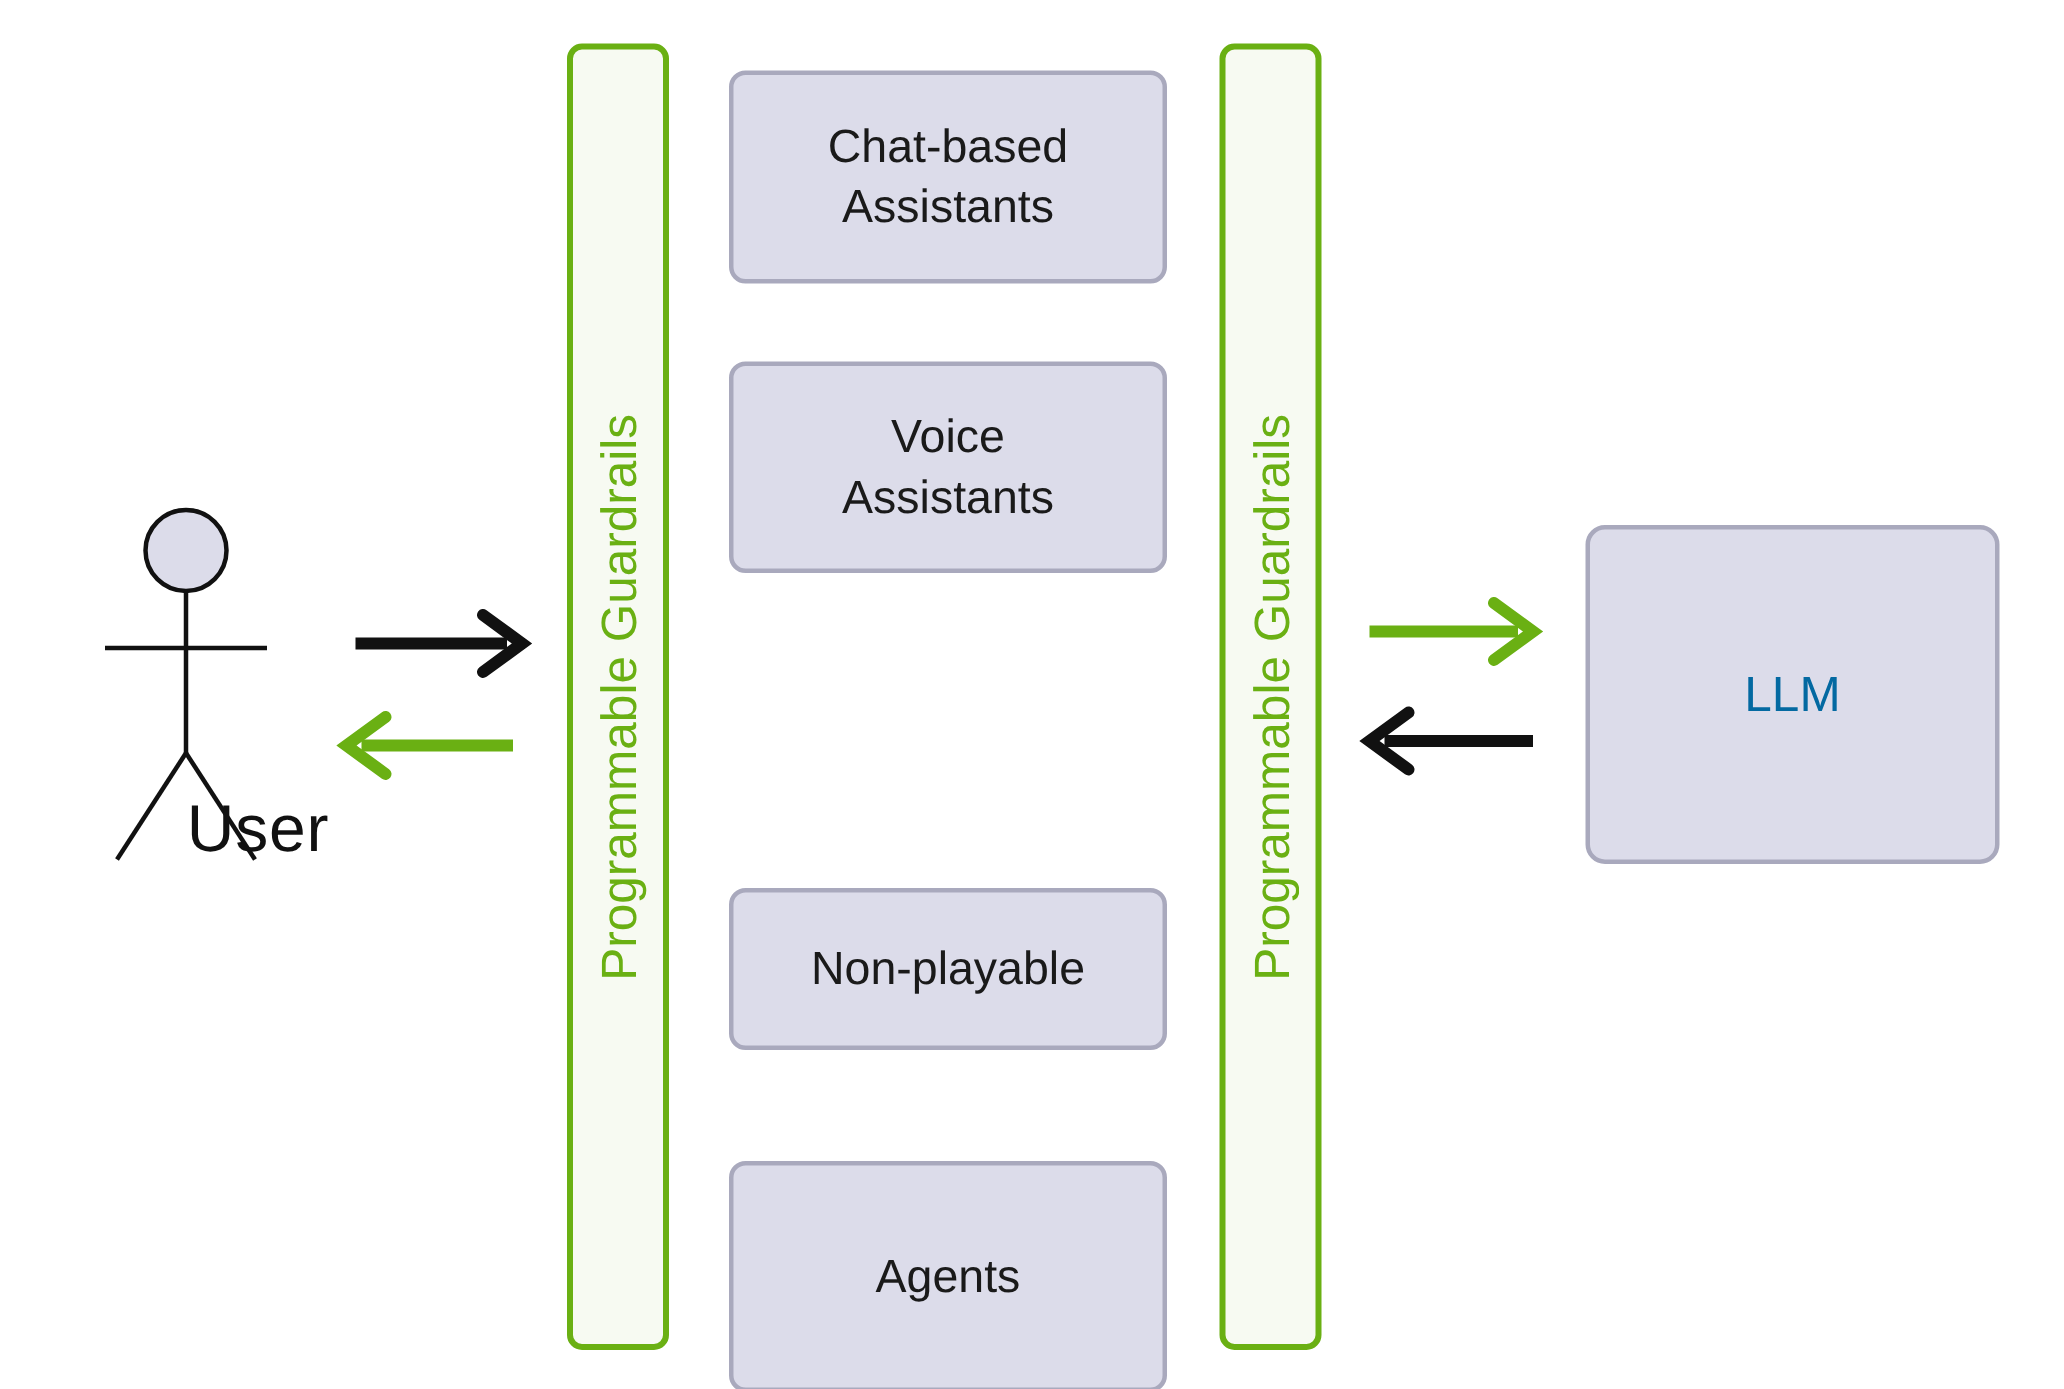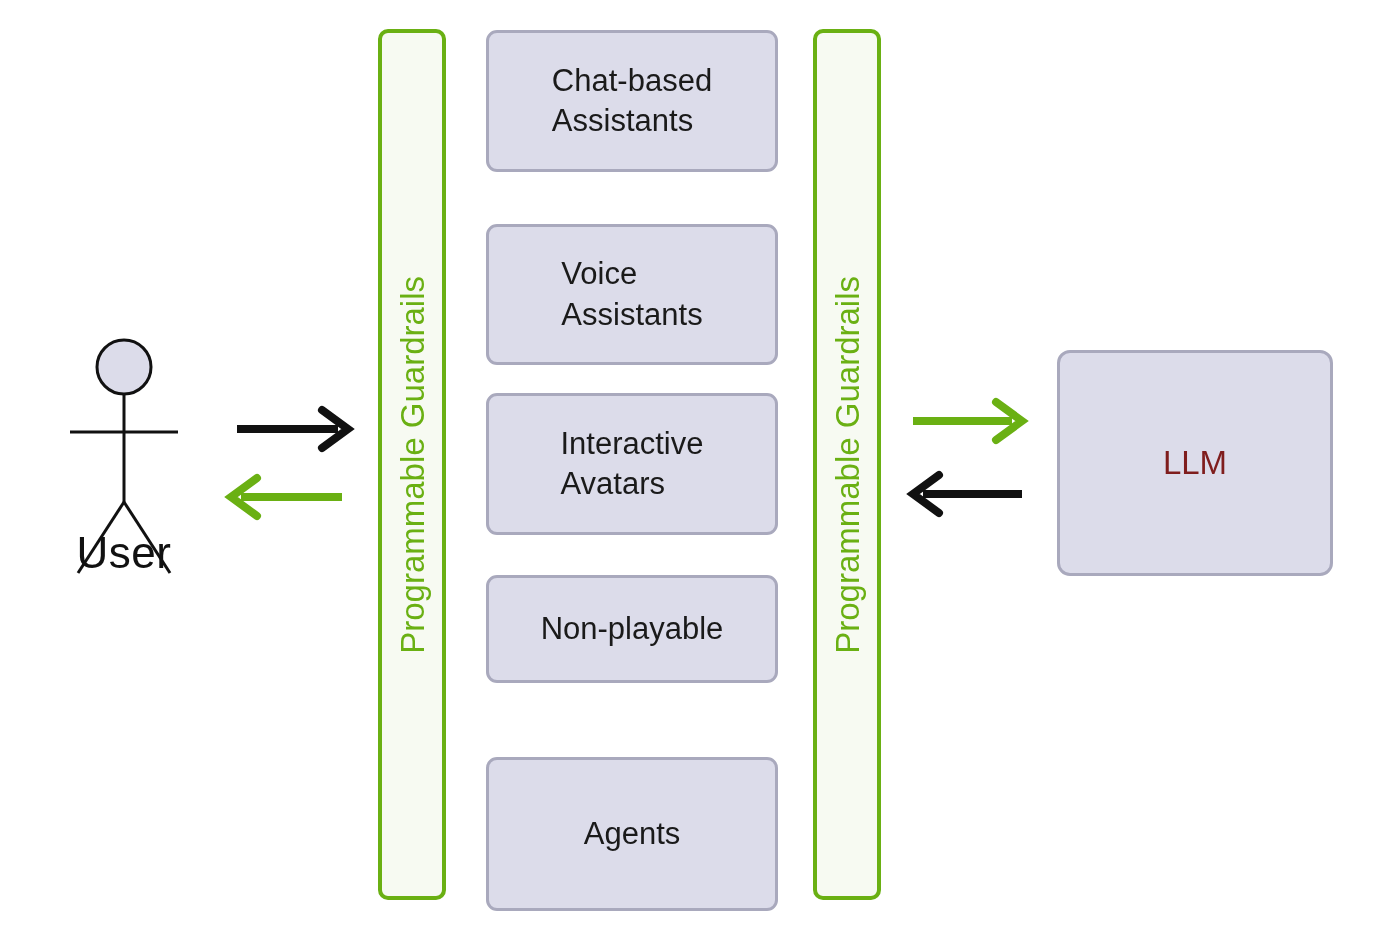--- a/index.html
+++ b/index.html
@@ -34,20 +34,21 @@
   .actor-label {
     position: absolute;
     left: 0;
     top: 528px;
     width: 248px;
     text-align: center;
     font-size: 44px;
     color: #111111;
     letter-spacing: 0.5px;
     font-family: "Liberation Sans", sans-serif;
+    padding-left: 48px;
   }
 
   
   .guardrail {
     position: absolute;
     top: 29px;
     width: 68px;
     height: 871px;
     background: #f7faf2;
     border: 4px solid #6ab013;
@@ -74,41 +75,43 @@
     position: absolute;
     left: 486px;
     width: 292px;
     background: #dcdcea;
     border: 3px solid #a9a9bd;
     border-radius: 11px;
     box-sizing: border-box;
     display: flex;
     align-items: center;
     justify-content: center;
+    text-align: center;
     color: #1a1a1a;
     font-size: 31px;
     line-height: 1.30;
     font-family: "Liberation Sans", sans-serif;
+    margin-top: 17px;
   }
 
   
   .llm-box {
     position: absolute;
     left: 1057px;
     top: 350px;
     width: 276px;
     height: 226px;
     background: #dcdcea;
     border: 3px solid #a9a9bd;
     border-radius: 13px;
     box-sizing: border-box;
     display: flex;
     align-items: center;
     justify-content: center;
-    color: #7f1d1d;
+    color: #0369a1;
     font-size: 33px;
     font-family: "Liberation Sans", sans-serif;
     text-align: center;
   }
 
   
   .arrow-layer {
     position: absolute;
     inset: 0;
     pointer-events: none;
@@ -168,26 +171,20 @@
     </span>
   </div>
 
   <div class="usecase" style="top:224px;height:141px;">
     <span>
       <span>Voice</span><br>
       <span>Assistants</span>
     </span>
   </div>
 
-  <div class="usecase" style="top:393px;height:142px;">
-    <span>
-      <span>Interactive</span><br>
-      <span>Avatars</span>
-    </span>
-  </div>
 
   <div class="usecase" style="top:575px;height:108px;">
     <span>
       <span>Non-playable</span><br>
     </span>
   </div>
 
   <div class="usecase" style="top:757px;height:154px;">
     <span>Agents</span>
   </div>

